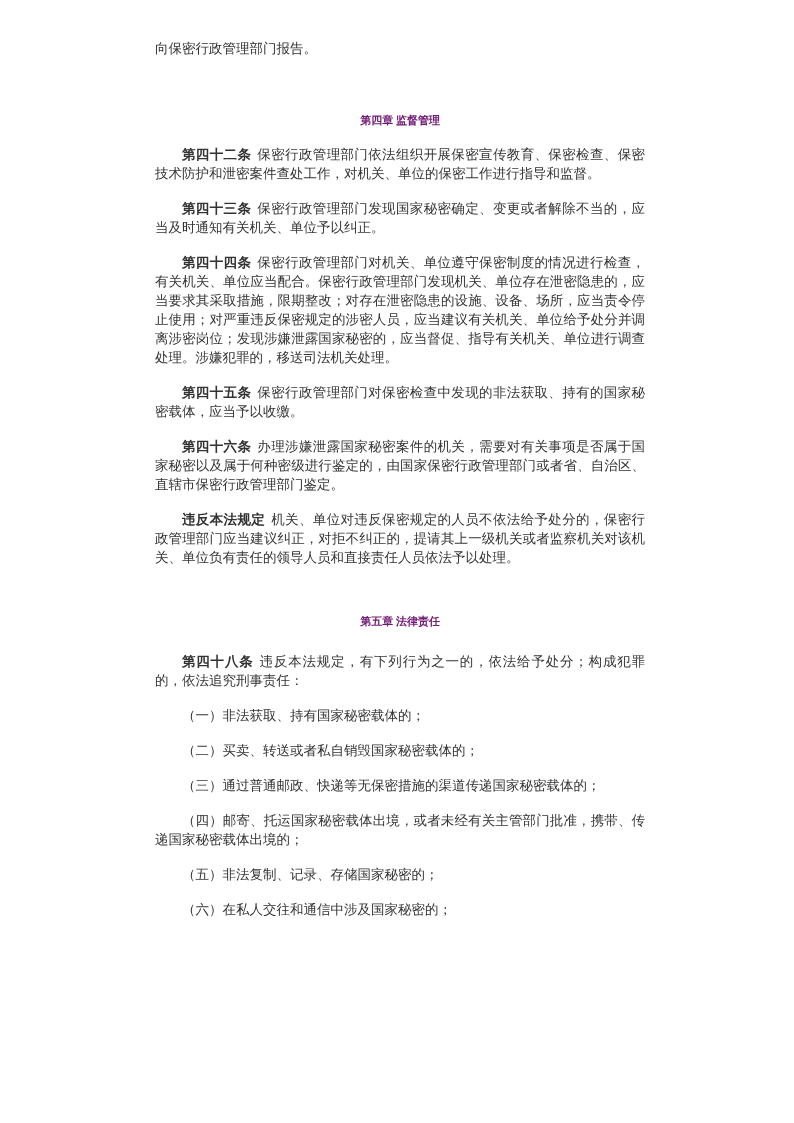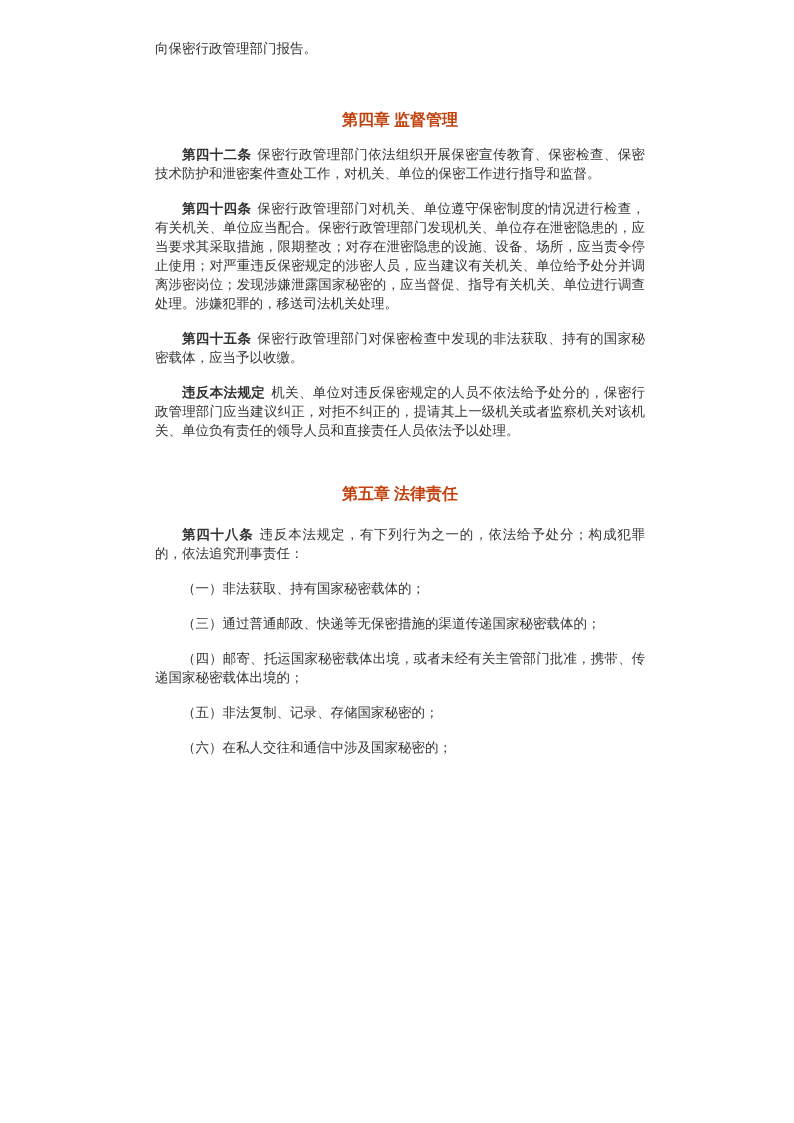--- a/index.html
+++ b/index.html
@@ -30,24 +30,24 @@
     word-break: break-all;
   }
   .para.no-indent {
     text-indent: 0;
   }
   .art-label {
     font-weight: bold;
     margin-right: 0.45em;
   }
   .chapter {
-    font-size: 16px;
+    font-size: 11px;
     line-height: 22px;
     font-weight: bold;
-    color: #c2410c;
+    color: #701a75;
     text-align: center;
     margin: 51px 0 14px 0;
   }
   .chapter.chapter-5 {
     margin-top: 43px;
     margin-bottom: 20px;
   }
 </style>
 </head>
 <body>
@@ -57,40 +57,47 @@
 
     <p class="para no-indent">向保密行政管理部门报告。</p>
 
     <h2 class="chapter">第四章 监督管理</h2>
 
 
     <p class="para">
       <strong class="art-label">第四十二条</strong><span>保密行政管理部门依法组织开展保密宣传教育、保密检查、保密技术防护和泄密案件查处工作，对机关、单位的保密工作进行指导和监督。</span>
     </p>
 
+    <p class="para">
+      <strong class="art-label">第四十三条</strong><span>保密行政管理部门发现国家秘密确定、变更或者解除不当的，应当及时通知有关机关、单位予以纠正。</span>
+    </p>
 
     <p class="para">
       <strong class="art-label">第四十四条</strong><span>保密行政管理部门对机关、单位遵守保密制度的情况进行检查，有关机关、单位应当配合。保密行政管理部门发现机关、单位存在泄密隐患的，应当要求其采取措施，限期整改；对存在泄密隐患的设施、设备、场所，应当责令停止使用；对严重违反保密规定的涉密人员，应当建议有关机关、单位给予处分并调离涉密岗位；发现涉嫌泄露国家秘密的，应当督促、指导有关机关、单位进行调查处理。涉嫌犯罪的，移送司法机关处理。</span>
     </p>
 
     <p class="para">
       <strong class="art-label">第四十五条</strong><span>保密行政管理部门对保密检查中发现的非法获取、持有的国家秘密载体，应当予以收缴。</span>
     </p>
 
+    <p class="para">
+      <strong class="art-label">第四十六条</strong><span>办理涉嫌泄露国家秘密案件的机关，需要对有关事项是否属于国家秘密以及属于何种密级进行鉴定的，由国家保密行政管理部门或者省、自治区、直辖市保密行政管理部门鉴定。</span>
+    </p>
 
     <p class="para">
       <strong class="art-label">违反本法规定</strong><span>机关、单位对违反保密规定的人员不依法给予处分的，保密行政管理部门应当建议纠正，对拒不纠正的，提请其上一级机关或者监察机关对该机关、单位负有责任的领导人员和直接责任人员依法予以处理。</span>
     </p>
 
     <h2 class="chapter chapter-5">第五章 法律责任</h2>
 
     <p class="para">
       <strong class="art-label">第四十八条</strong><span>违反本法规定，有下列行为之一的，依法给予处分；构成犯罪的，依法追究刑事责任：</span>
     </p>
 
     <p class="para">（一）非法获取、持有国家秘密载体的；</p>
+    <p class="para">（二）买卖、转送或者私自销毁国家秘密载体的；</p>
     <p class="para">（三）通过普通邮政、快递等无保密措施的渠道传递国家秘密载体的；</p>
     <p class="para">（四）邮寄、托运国家秘密载体出境，或者未经有关主管部门批准，携带、传递国家秘密载体出境的；</p>
     <p class="para">（五）非法复制、记录、存储国家秘密的；</p>
     <p class="para">（六）在私人交往和通信中涉及国家秘密的；</p>
 
   </div>
 </div>
 
 </body></html>

